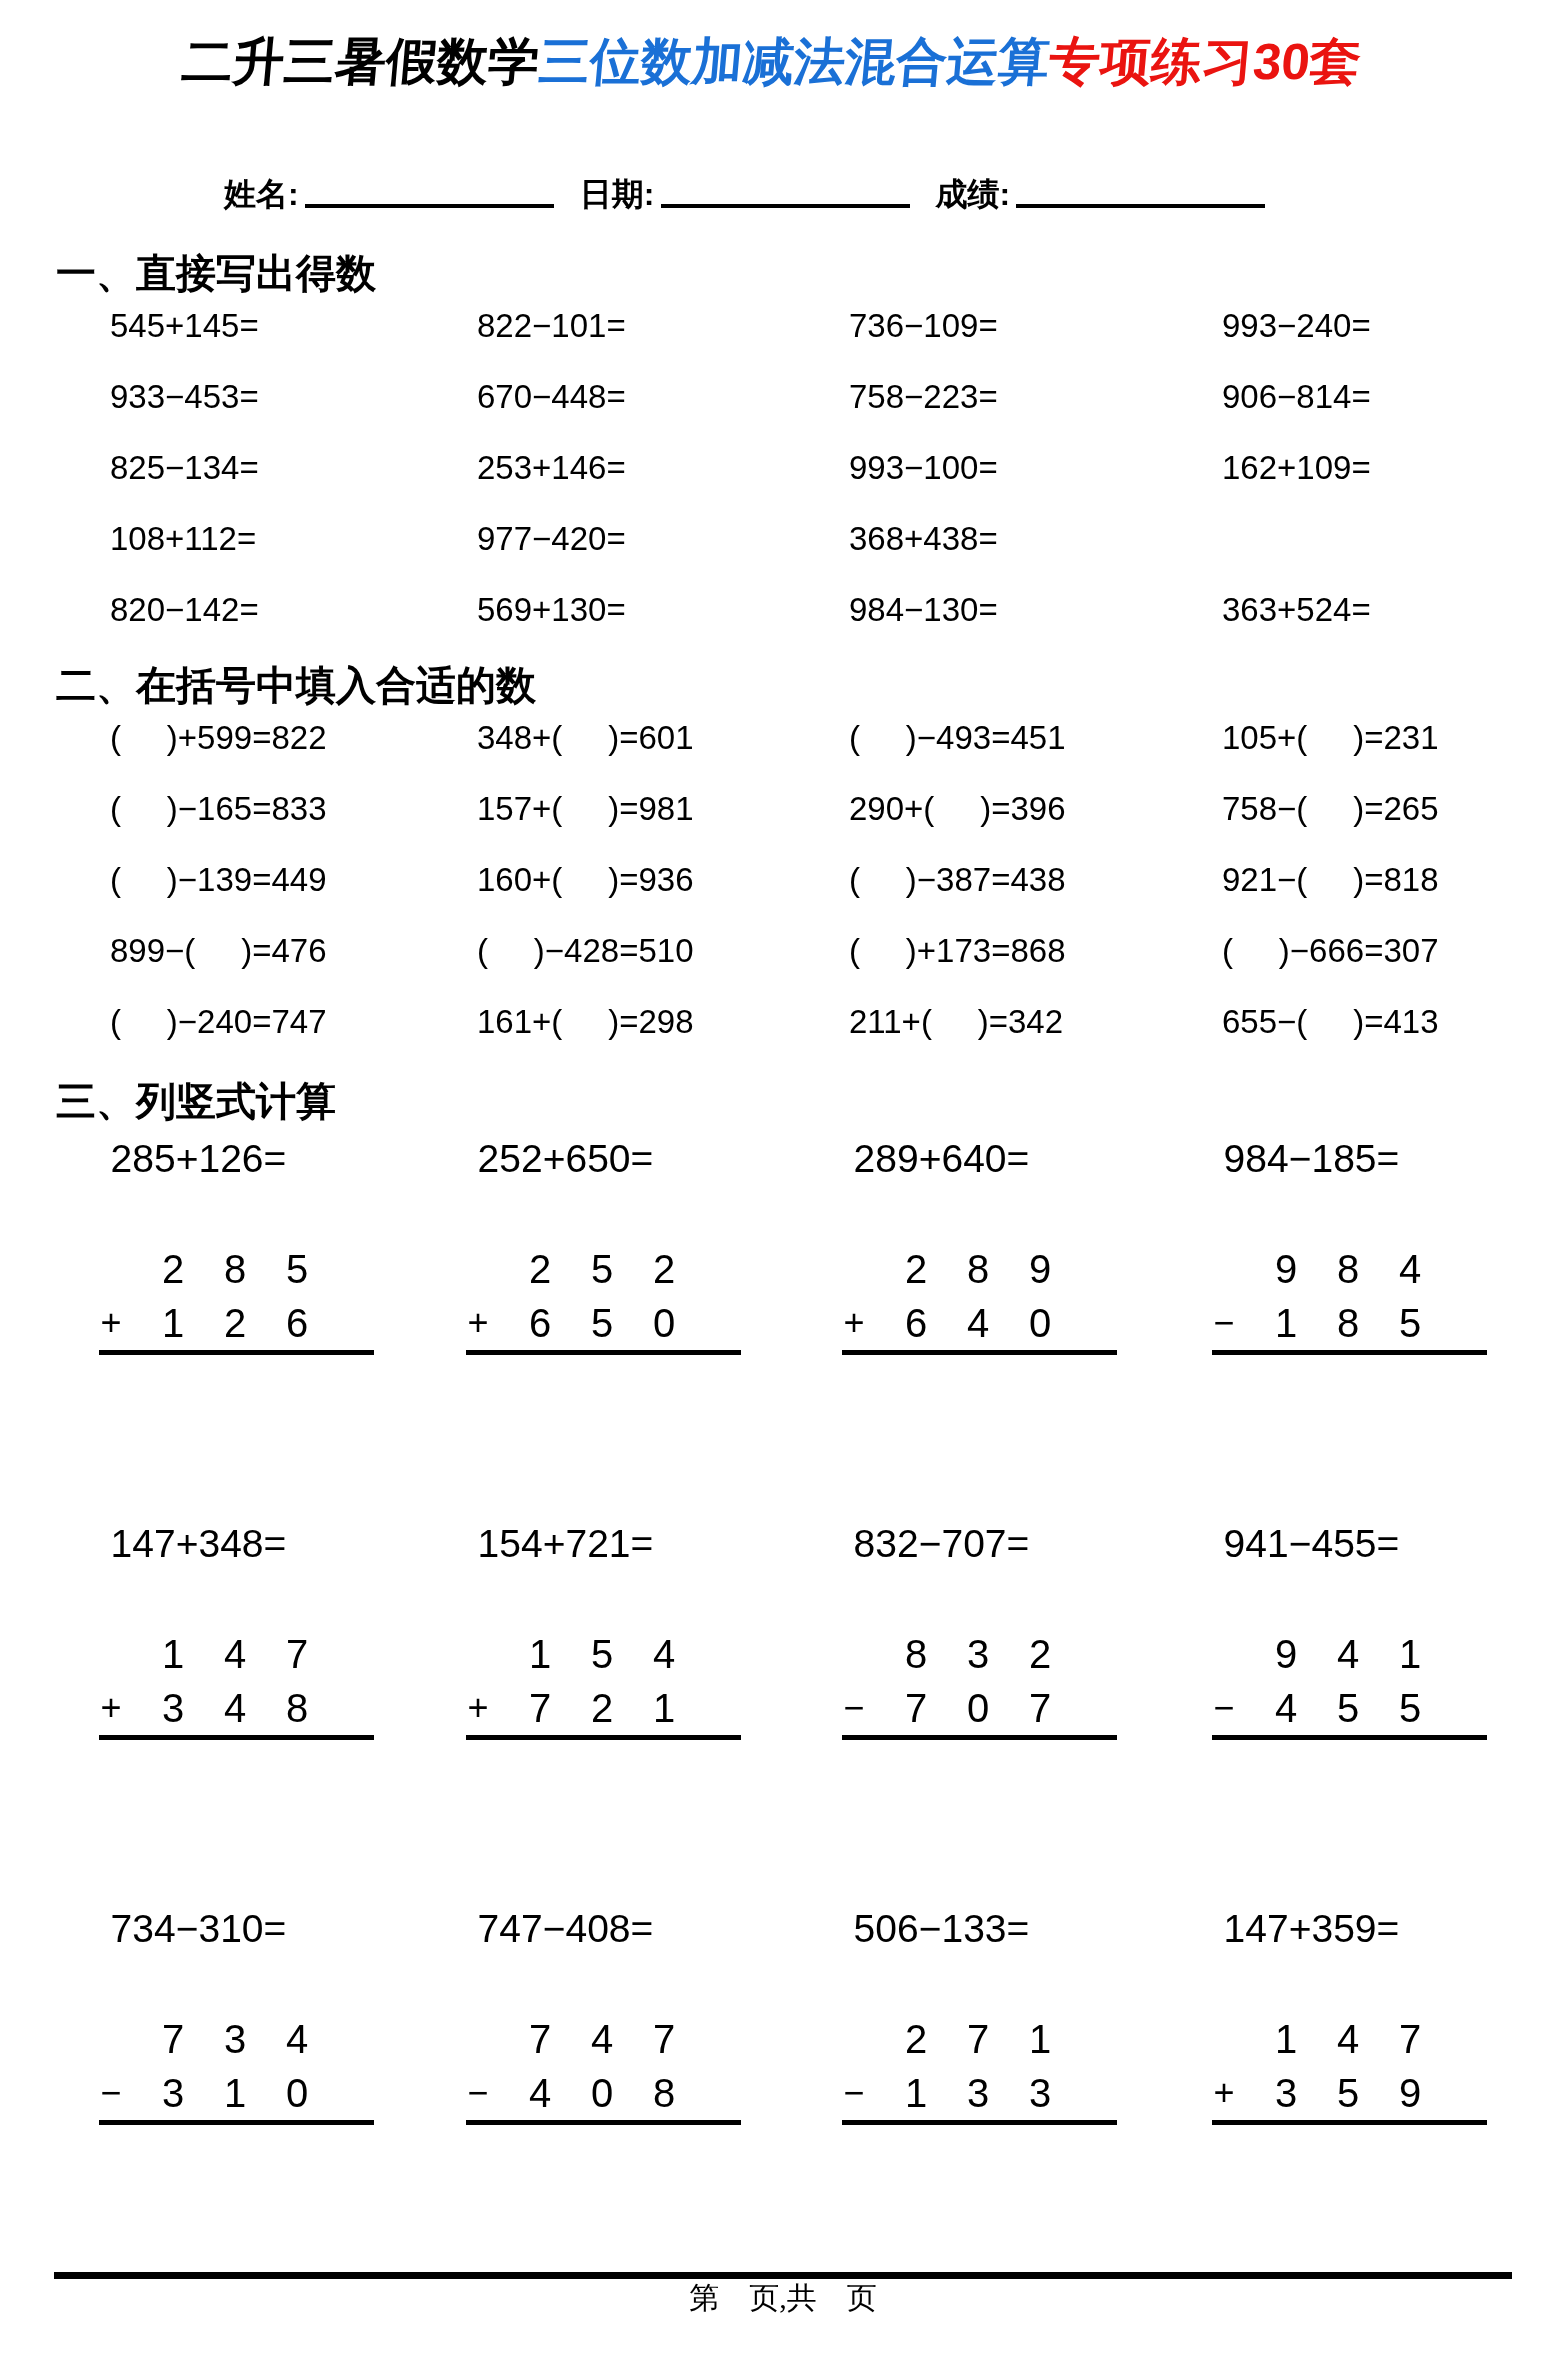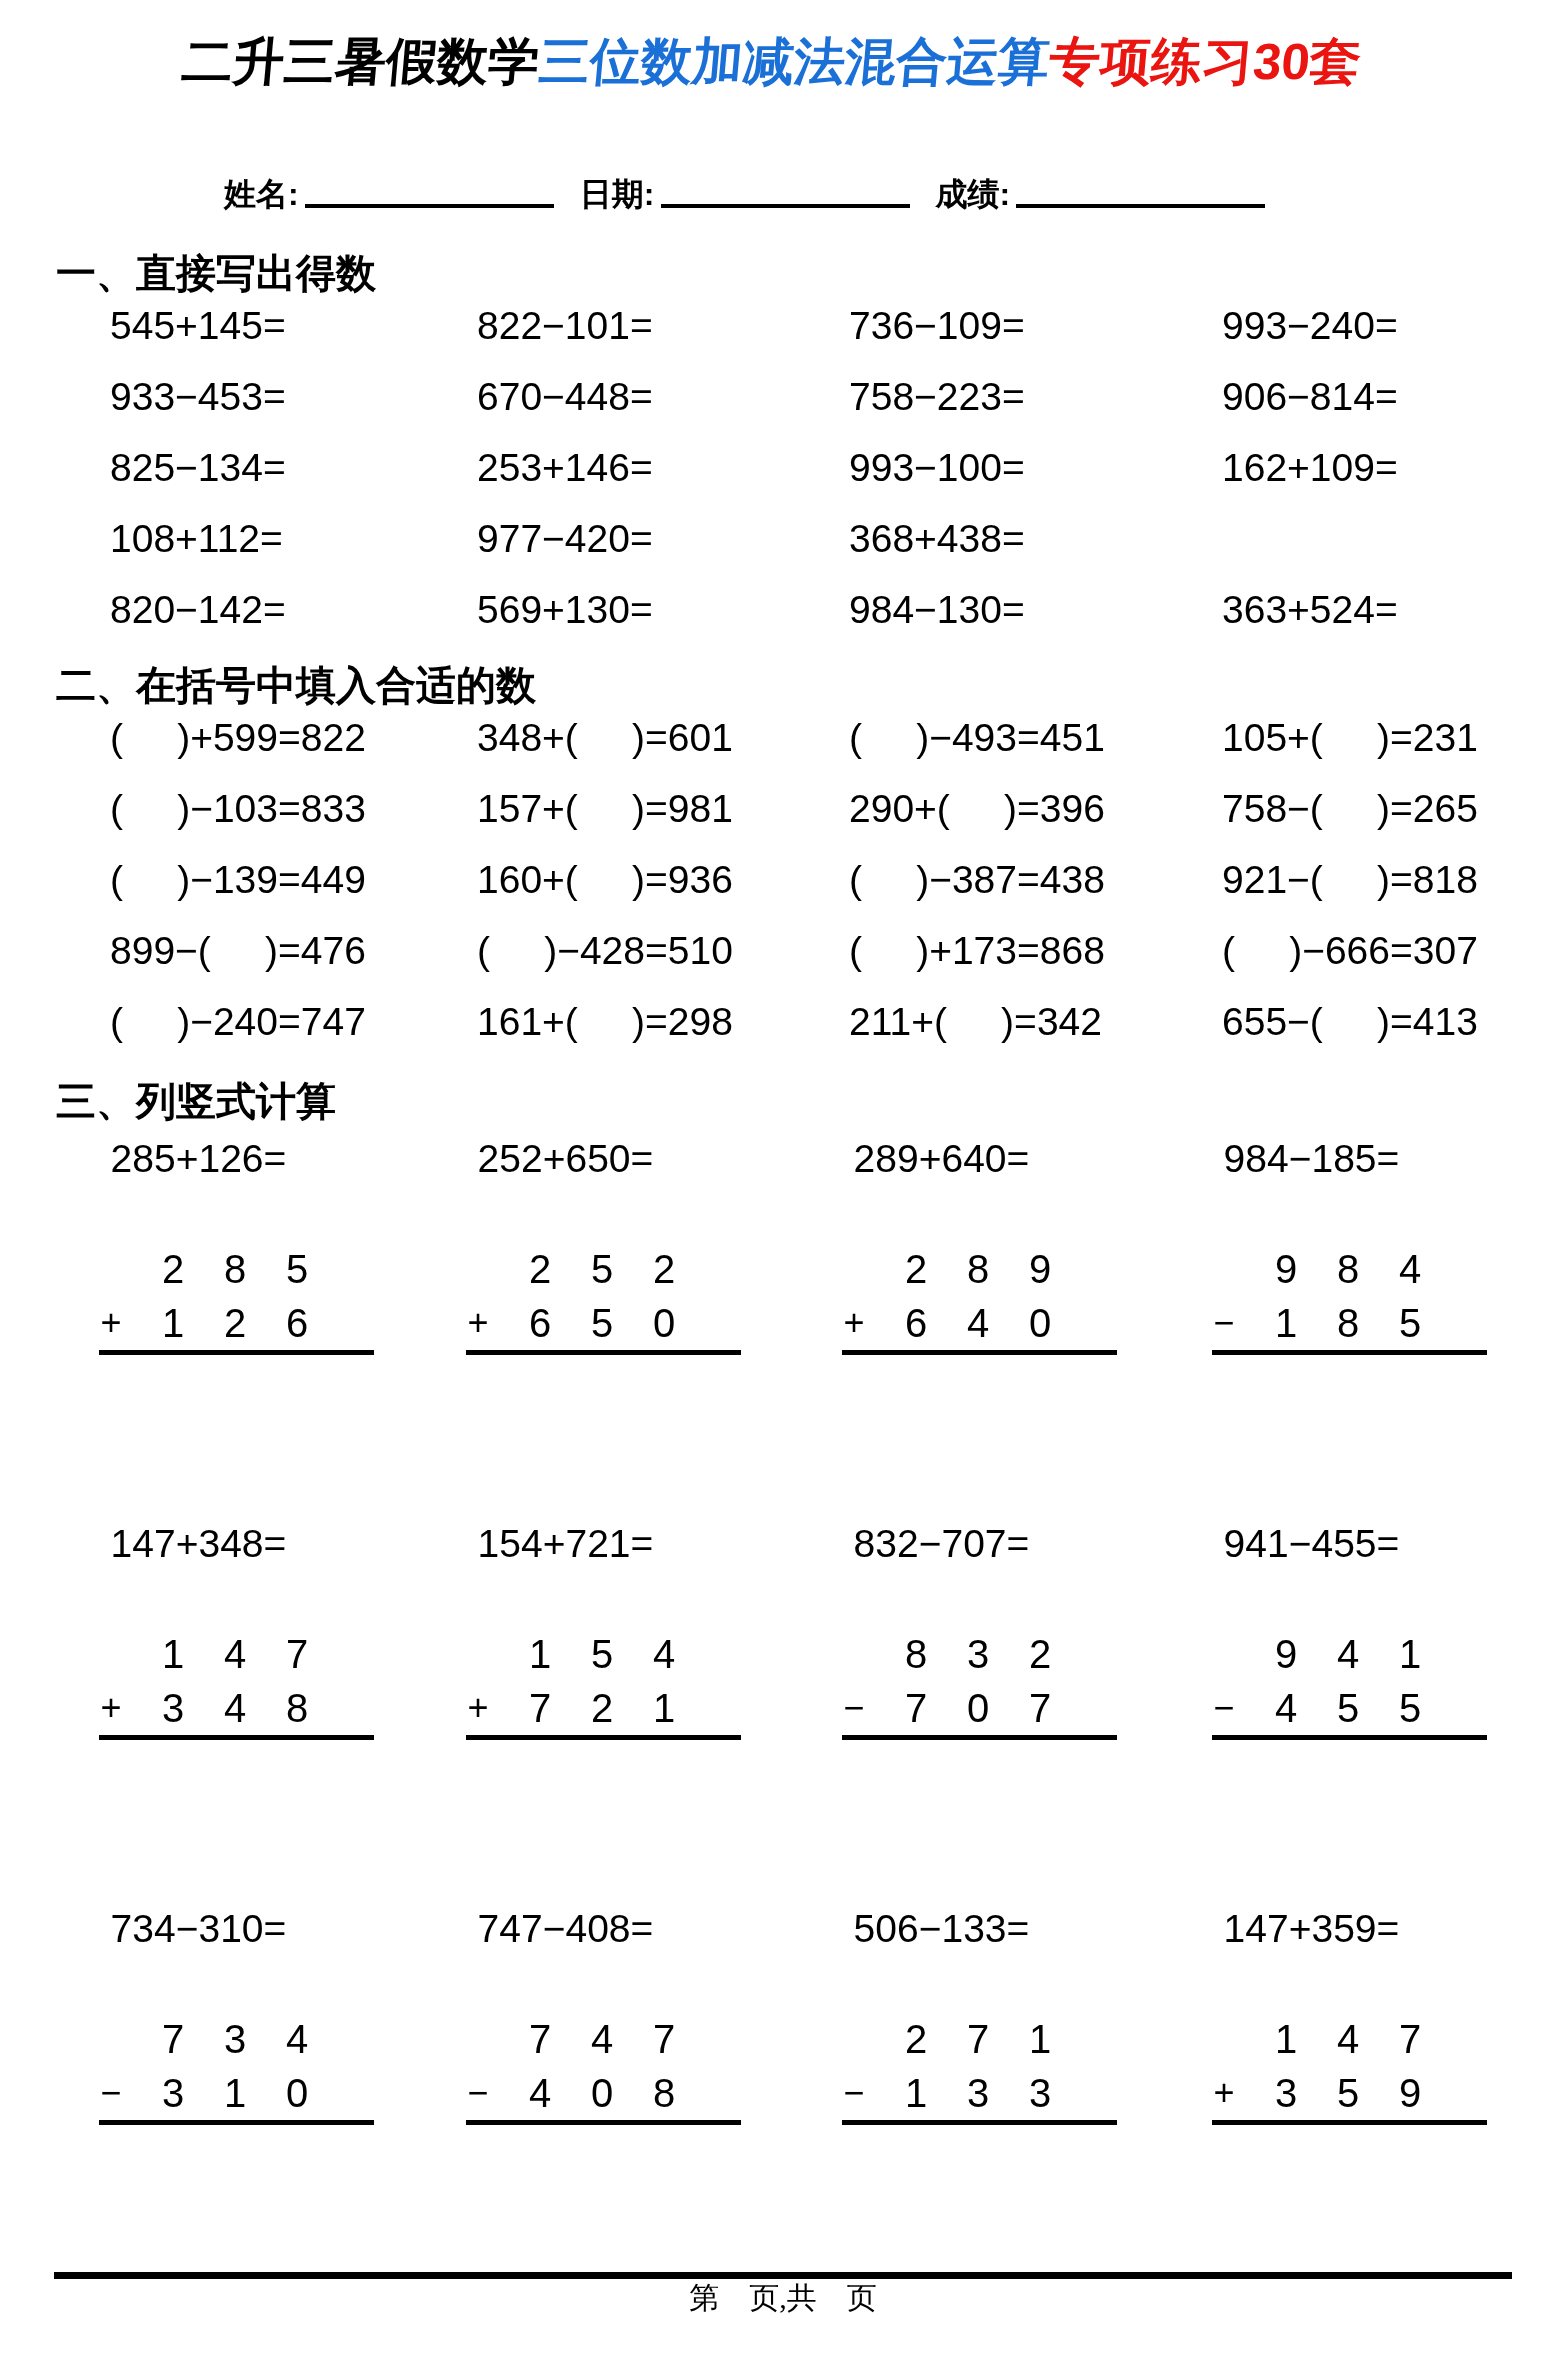--- a/index.html
+++ b/index.html
@@ -34,21 +34,21 @@
     margin: 35px 0 0 56px;
     font-size: 40px; font-weight: bold; line-height: 43px;
   }
   h2#s2head { margin-top: 18.6px; }
   h2#s3head { margin-top: 23px; }
   .rows { margin-top: -4.6px; }
   .prow {
     display: grid;
     grid-template-columns: 367px 372px 373px 1fr;
     padding-left: 110px;
-    line-height: 71px; font-size: 39px;
+    line-height: 71px; font-size: 33px;
     white-space: pre;
   }
   .s3rows { margin-top: 12.4px; }
   .s3row {
     display: grid;
     grid-template-columns: 367px 376px 370px 1fr;
     padding-left: 99px;
     margin-bottom: 166px;
   }
   .expr { padding-left: 11.6px; font-size: 39px; line-height: 46px; white-space: pre; }
@@ -90,21 +90,21 @@
         <div class="prow"><div class="pcell">825−134=</div><div class="pcell">253+146=</div><div class="pcell">993−100=</div><div class="pcell">162+109=</div></div>
         <div class="prow"><div class="pcell">108+112=</div><div class="pcell">977−420=</div><div class="pcell">368+438=</div></div>
         <div class="prow"><div class="pcell">820−142=</div><div class="pcell">569+130=</div><div class="pcell">984−130=</div><div class="pcell">363+524=</div></div>
       </div>
   </section>
 
   <section>
     <h2 class="shead" id="s2head">二、在括号中填入合适的数</h2>
     <div class="rows" id="s2rows">
         <div class="prow"><div class="pcell">(     )+599=822</div><div class="pcell">348+(     )=601</div><div class="pcell">(     )−493=451</div><div class="pcell">105+(     )=231</div></div>
-        <div class="prow"><div class="pcell">(     )−103=833</div><div class="pcell">157+(     )=981</div><div class="pcell">290+(     )=396</div><div class="pcell">758−(     )=265</div></div>
+        <div class="prow"><div class="pcell">(     )−165=833</div><div class="pcell">157+(     )=981</div><div class="pcell">290+(     )=396</div><div class="pcell">758−(     )=265</div></div>
         <div class="prow"><div class="pcell">(     )−139=449</div><div class="pcell">160+(     )=936</div><div class="pcell">(     )−387=438</div><div class="pcell">921−(     )=818</div></div>
         <div class="prow"><div class="pcell">899−(     )=476</div><div class="pcell">(     )−428=510</div><div class="pcell">(     )+173=868</div><div class="pcell">(     )−666=307</div></div>
         <div class="prow"><div class="pcell">(     )−240=747</div><div class="pcell">161+(     )=298</div><div class="pcell">211+(     )=342</div><div class="pcell">655−(     )=413</div></div>
       </div>
   </section>
 
   <section>
     <h2 class="shead" id="s3head">三、列竖式计算</h2>
     <div class="s3rows" id="s3rows">
         <div class="s3row">

